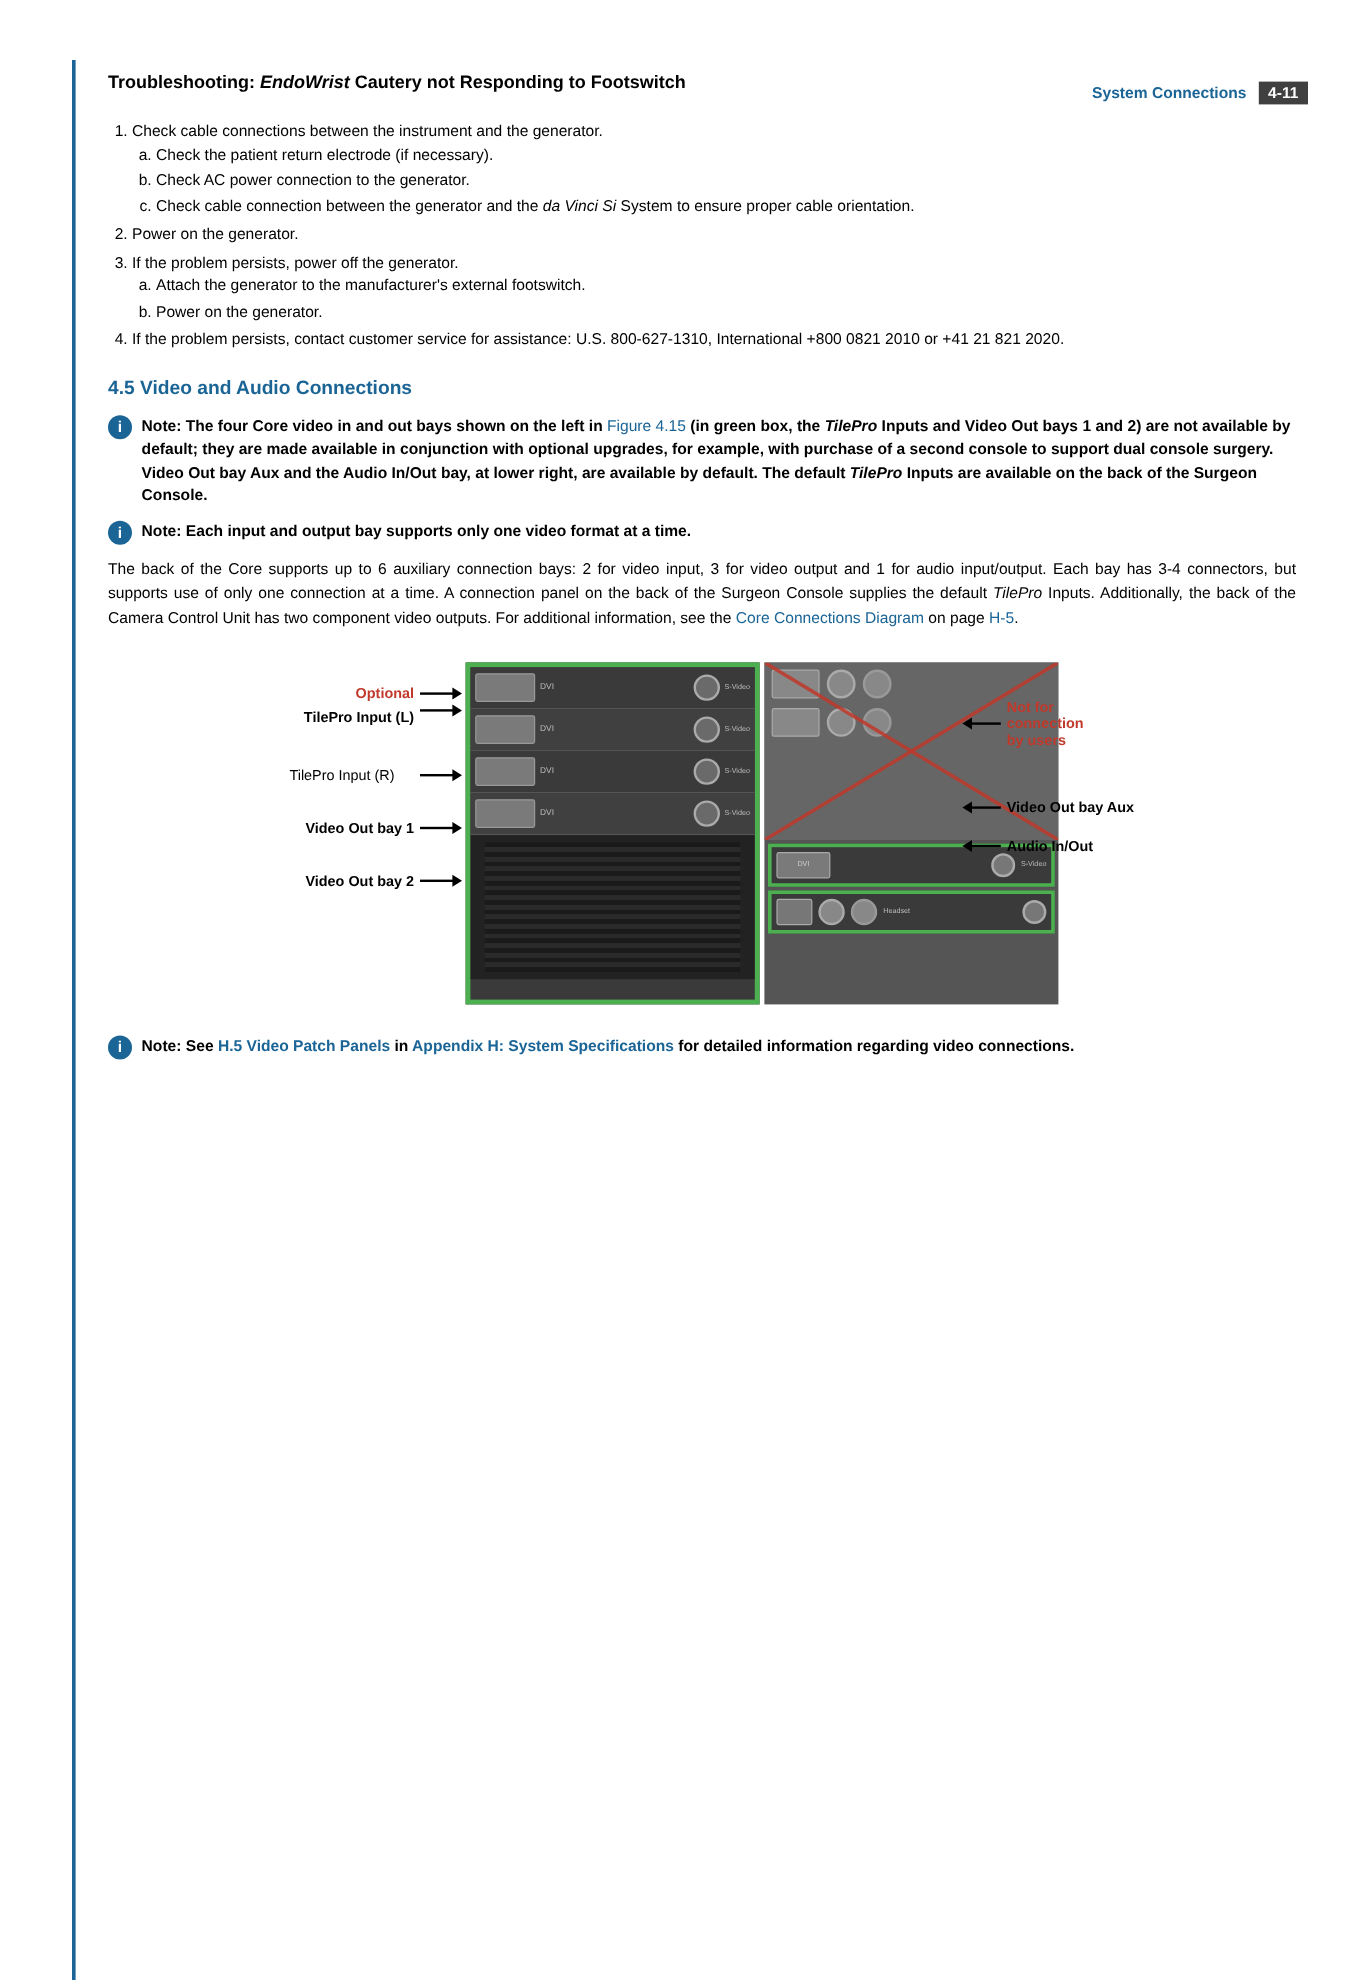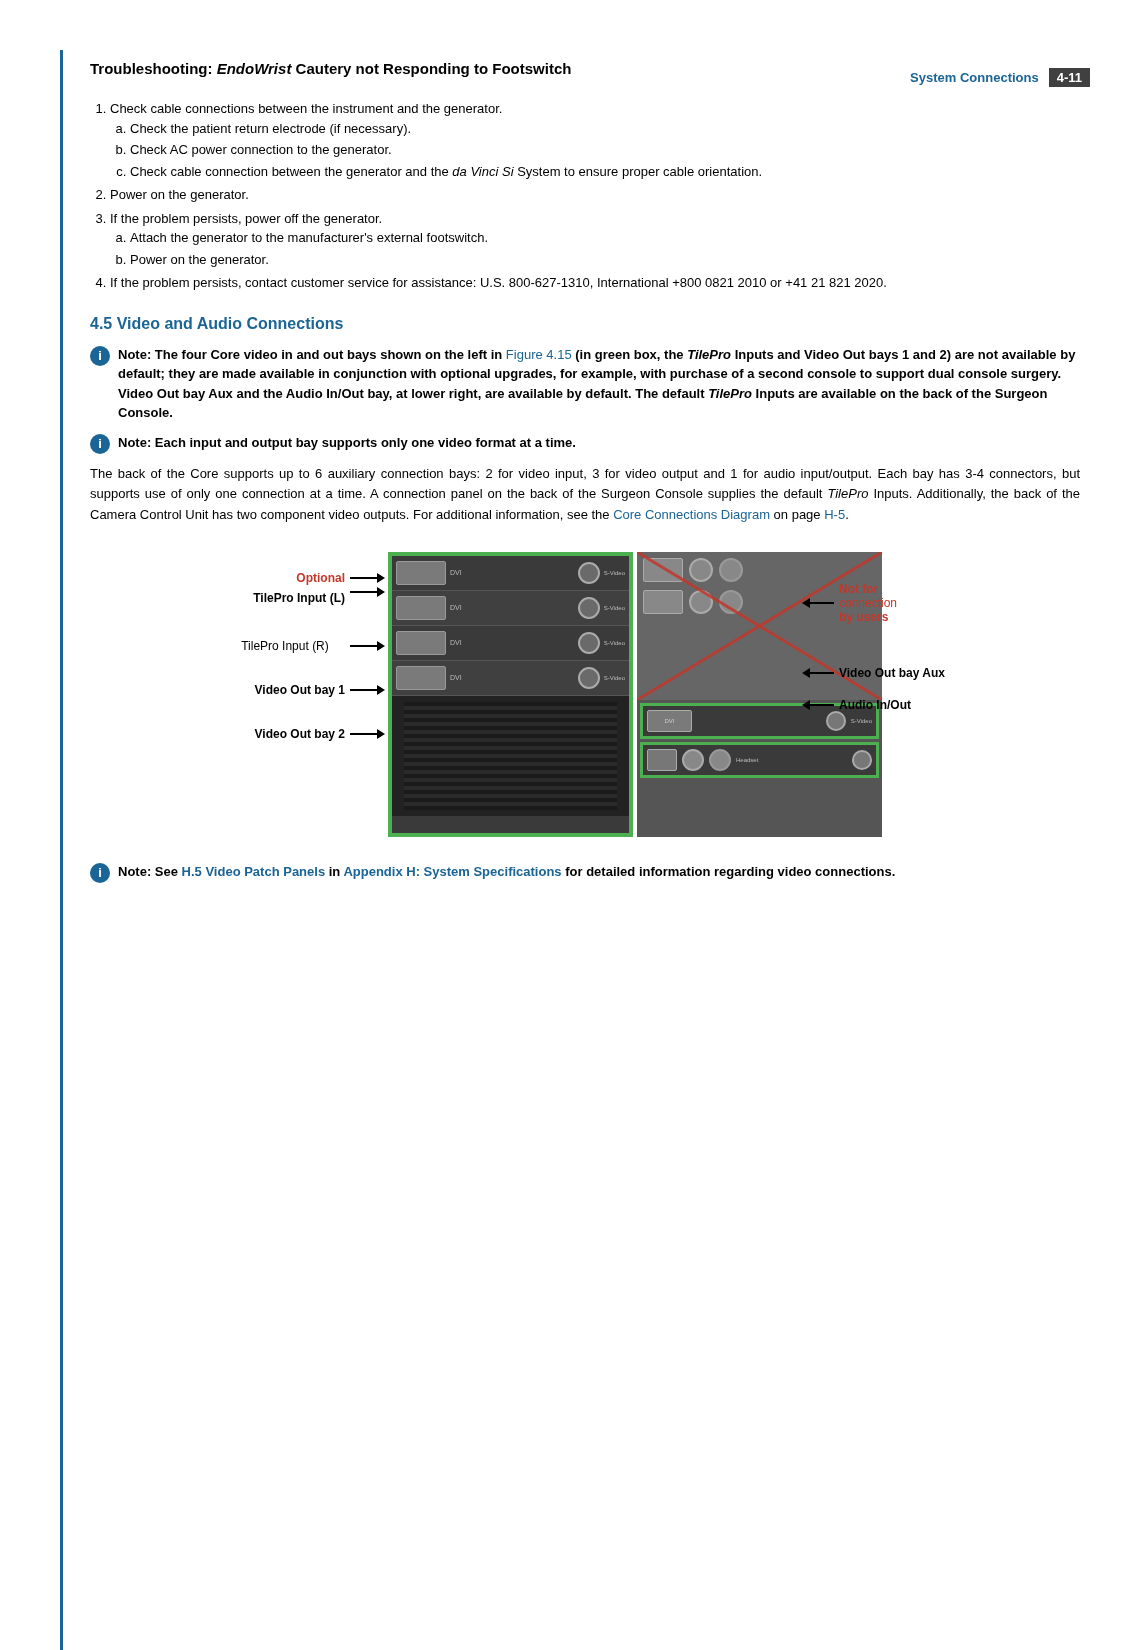--- a/index.html
+++ b/index.html
@@ -313,21 +313,21 @@
 
         <div style="position:absolute; right:0; top:40px;">
           <div style="display:flex; flex-direction:column; gap:4px;">
 
             <div style="display:flex; align-items:center; margin-bottom:18px;">
               <span style="display:inline-block; width:25px; height:2px; background:#000; position:relative; margin-right:5px;">
                 <span style="position:absolute; left:-7px; top:-4px; border-top:5px solid transparent; border-bottom:5px solid transparent; border-right:8px solid #000;"></span>
               </span>
               <div>
                 <div style="color:#c0392b; font-weight:bold; font-size:12px;">Not for</div>
-                <div style="color:#c0392b; font-weight:normal; font-size:12px;">connection</div>
+                <div style="color:#c0392b; font-weight:bold; font-size:12px;">connection</div>
                 <div style="color:#c0392b; font-weight:bold; font-size:12px;">by users</div>
               </div>
             </div>
 
             <div style="display:flex; align-items:center; margin-bottom:14px; margin-top:20px;">
               <span style="display:inline-block; width:25px; height:2px; background:#000; position:relative; margin-right:5px;">
                 <span style="position:absolute; left:-7px; top:-4px; border-top:5px solid transparent; border-bottom:5px solid transparent; border-right:8px solid #000;"></span>
               </span>
               <span style="font-weight:bold; font-size:12px;">Video Out bay Aux</span>
             </div>

